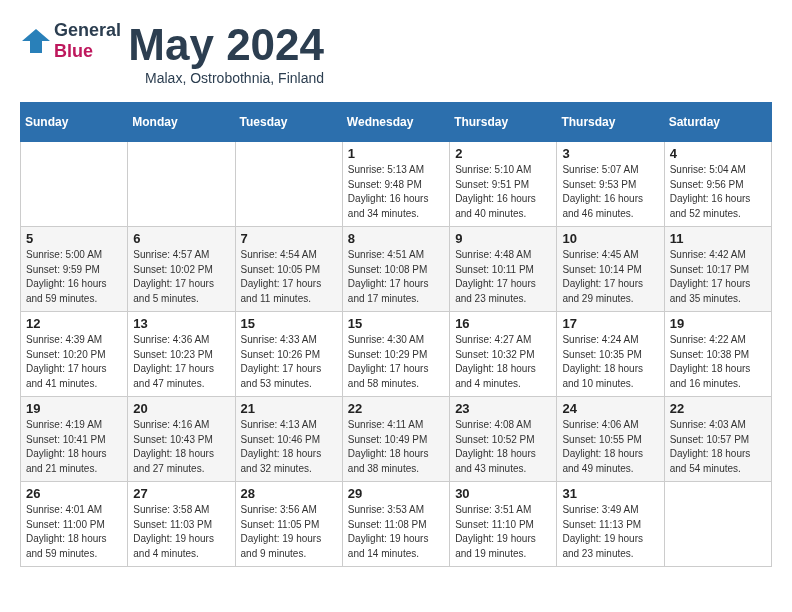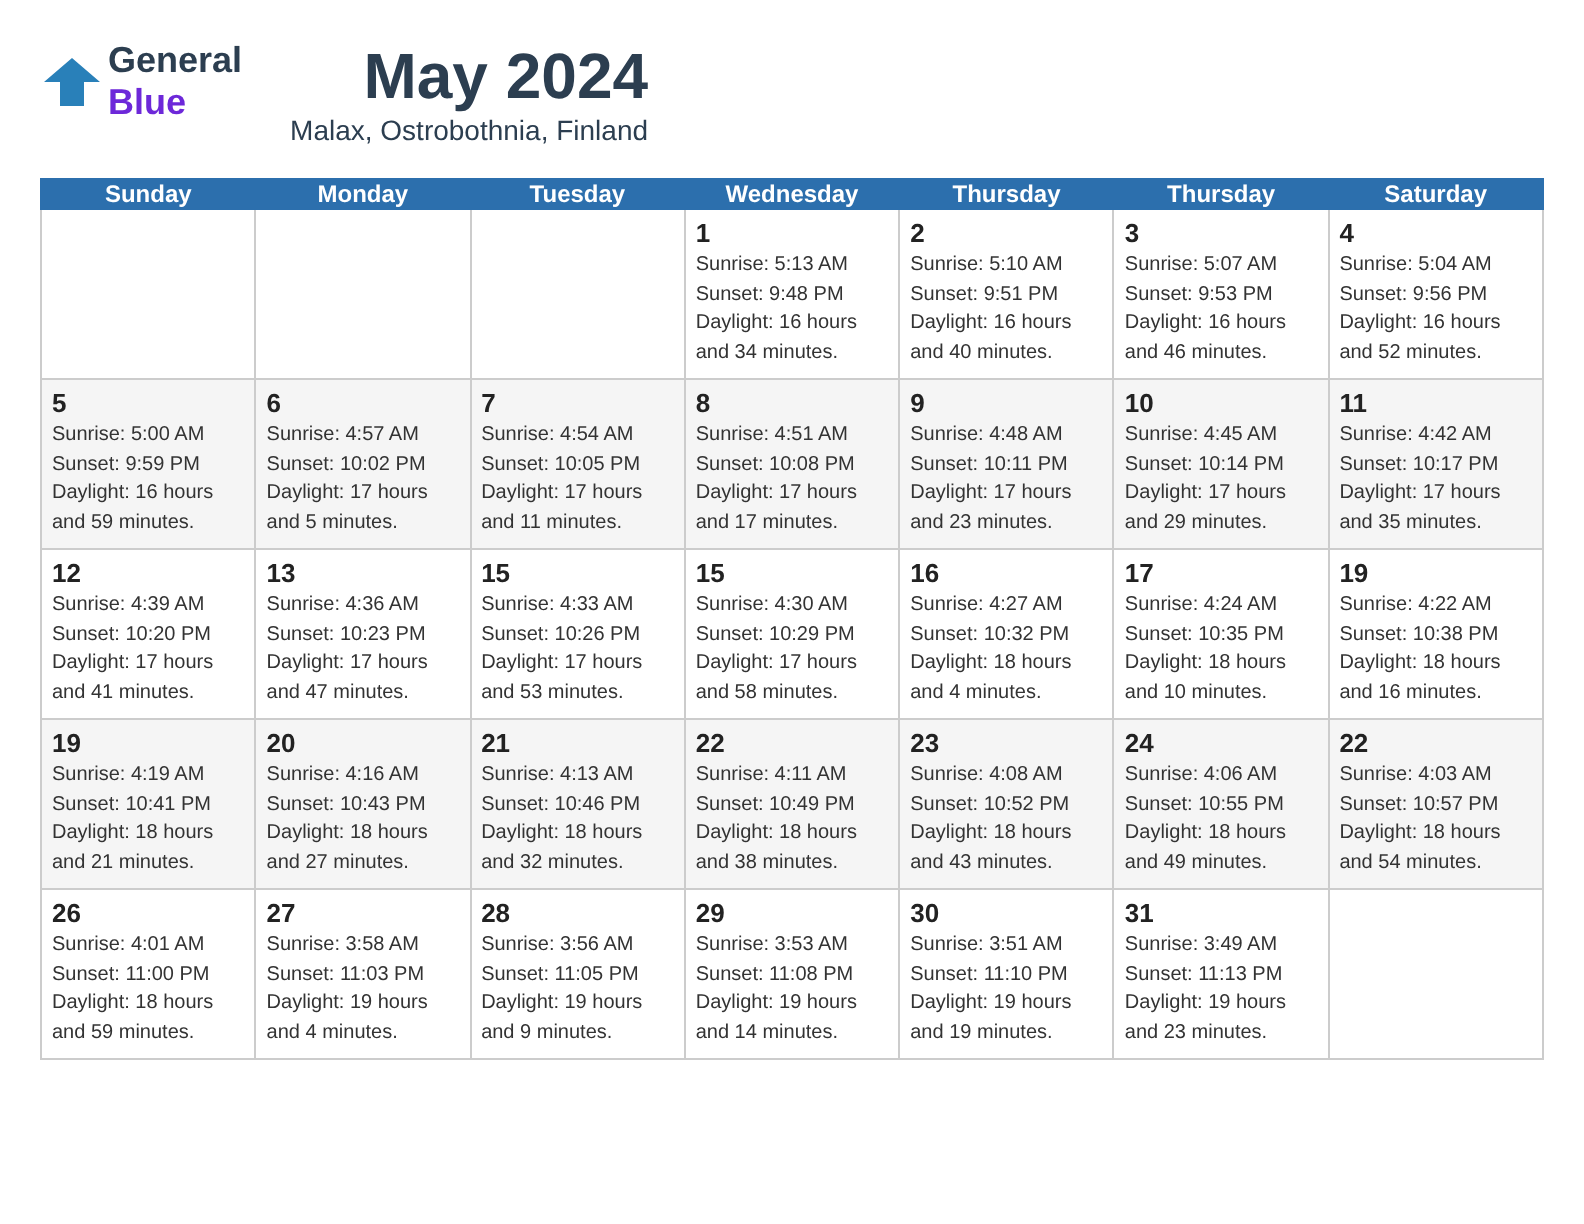--- a/index.html
+++ b/index.html
@@ -20,53 +20,53 @@
       align-items: center;
     }
     .logo-text-general {
       font-size: 18px;
       font-weight: bold;
       color: #2c3e50;
     }
     .logo-text-blue {
       font-size: 18px;
       font-weight: bold;
-      color: #6d28d9;
+      color: #be185d;
     }
     .logo-icon {
       width: 32px;
       height: 28px;
       margin-right: 2px;
     }
     .title-block {
       text-align: right;
     }
     .month-year {
-      font-size: 32px;
+      font-size: 44px;
       font-weight: bold;
       color: #2c3e50;
     }
     .location {
       font-size: 14px;
       color: #2c3e50;
       margin-left: 24px;
     }
     table {
       width: 100%;
       border-collapse: collapse;
       table-layout: fixed;
     }
     thead th {
       background-color: #2c6fad;
       color: #fff;
       font-size: 12px;
       font-weight: bold;
-      padding: 0 4px;
+      padding: 12px 4px;
       border: 1px solid #2c6fad;
-      text-align: center;
+      text-align: left;
     }
     tbody td {
       border: 1px solid #ccc;
       vertical-align: top;
       padding: 4px 5px;
       font-size: 10.5px;
       color: #222;
       background: #fff;
       height: 85px;
     }

